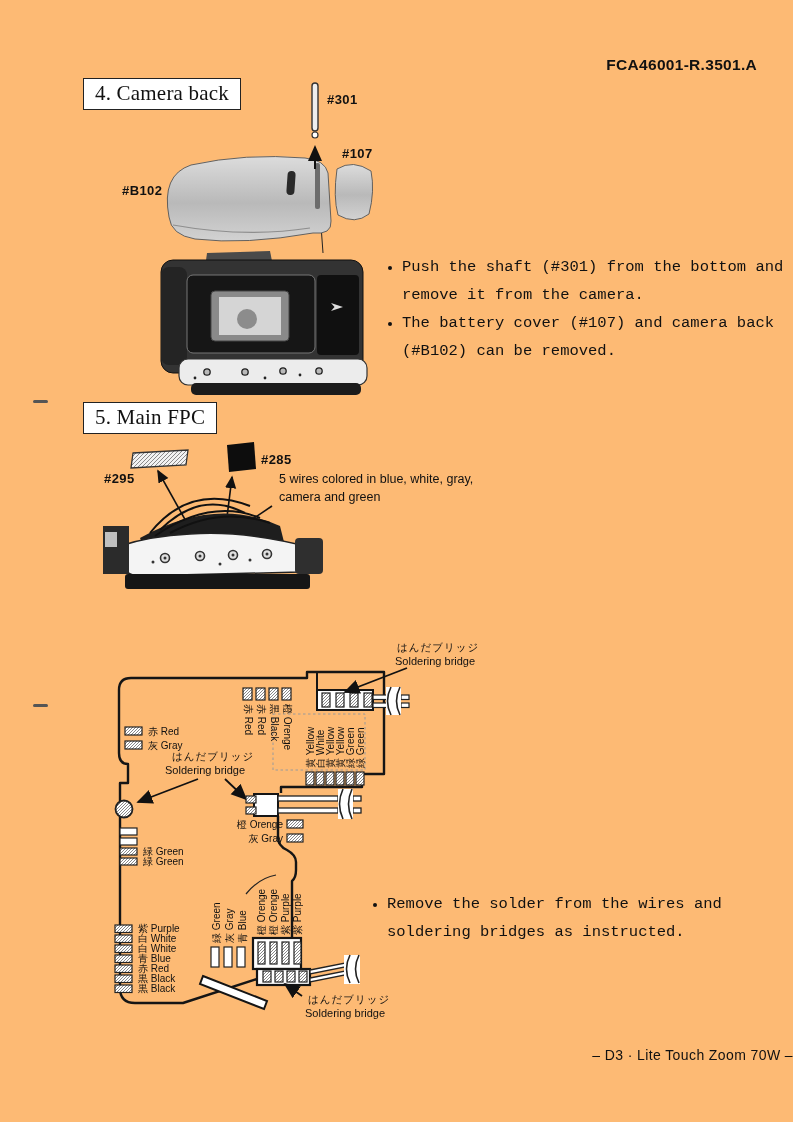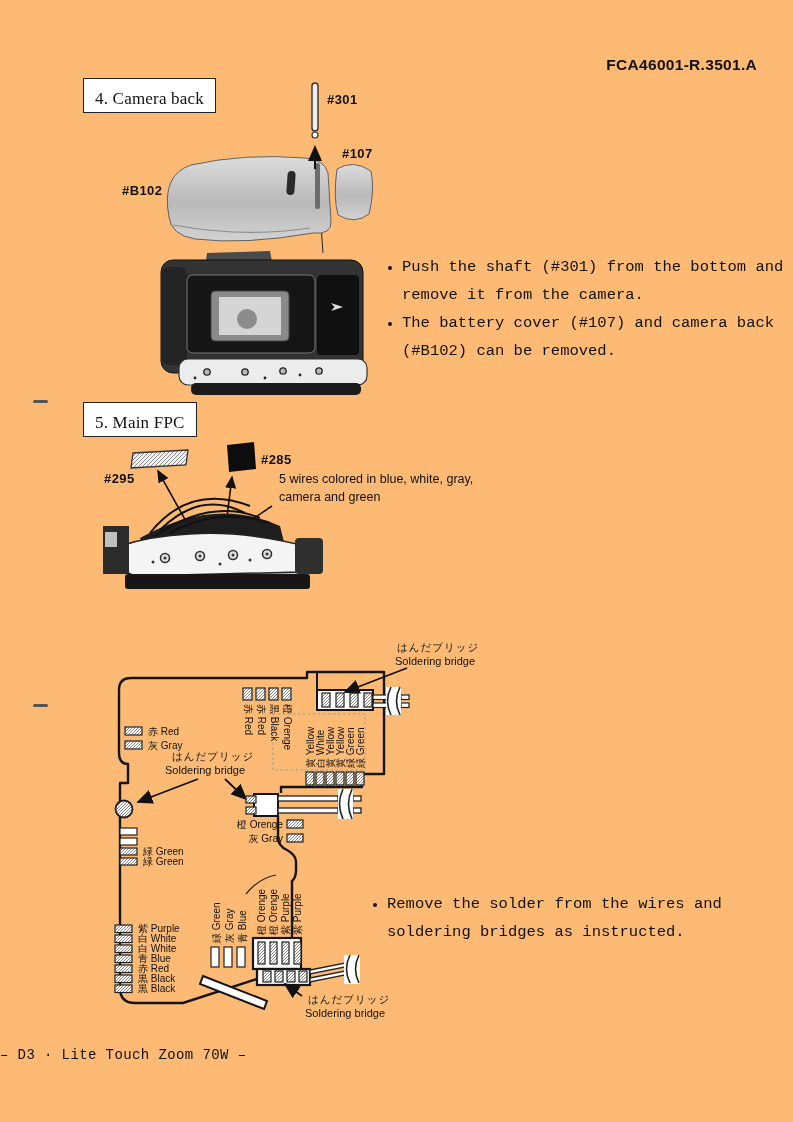--- a/index.html
+++ b/index.html
@@ -1,31 +1,31 @@
 <!DOCTYPE html>
 <html><head>
 <meta charset="utf-8">
 <style>
   html,body{margin:0;padding:0;background:#e8e8e8;}
   .page{position:relative;width:793px;height:1122px;background:#fdba74;margin:0 auto;
         font-family:"Liberation Serif",serif;color:#111;overflow:hidden;}
   .doc-number{position:absolute;top:56px;right:36px;font-family:"Liberation Sans",sans-serif;
         font-size:15.5px;font-weight:bold;letter-spacing:.3px;}
   .section-box{position:absolute;border:1.6px solid #222;background:#fff;
-        font-size:17px;padding:10px 11px 3px 11px;letter-spacing:.2px;}
+        font-size:21px;padding:2px 11px 3px 11px;letter-spacing:.2px;}
   .s4{left:83px;top:78px;}
   .s5{left:83px;top:402px;}
   .part-label{position:absolute;font-family:"Liberation Sans",sans-serif;font-size:13px;
         letter-spacing:.4px;white-space:nowrap;font-weight:bold;}
   .note{position:absolute;font-family:"Liberation Sans",sans-serif;font-size:12.5px;white-space:nowrap;}
   .bullets{position:absolute;margin:0;padding-left:17px;font-size:15.5px;line-height:1.8;}
   .bullets li{list-style:disc outside;margin:0;padding:0;font-family:Liberation Mono, monospace;}
   .bullets li::marker{font-size:.85em;}
-  .footer{position:absolute;left:0;right:0;top:1047px;text-align:left;
-        font-family:Liberation Mono, monospace;font-size:14px;letter-spacing:.4px;}
+  .footer{position:absolute;left:0;right:0;top:1047px;text-align:right;
+        font-family:Liberation Sans, sans-serif;font-size:14px;letter-spacing:.4px;}
   .dash{position:absolute;left:33px;width:15px;height:3px;background:#555;border-radius:2px;}
   .dash1{top:400px;}
   .dash2{top:704px;}
   svg{position:absolute;overflow:visible;}
   .vlbl,.hlbl{font-family:"Liberation Sans",sans-serif;font-size:10px;fill:#111;}
   .jp{font-family:"Liberation Sans",sans-serif;font-size:10.5px;fill:#111;letter-spacing:1px;}
   .en{font-family:"Liberation Sans",sans-serif;font-size:11px;fill:#111;}
 </style>
 </head>
 <body>

